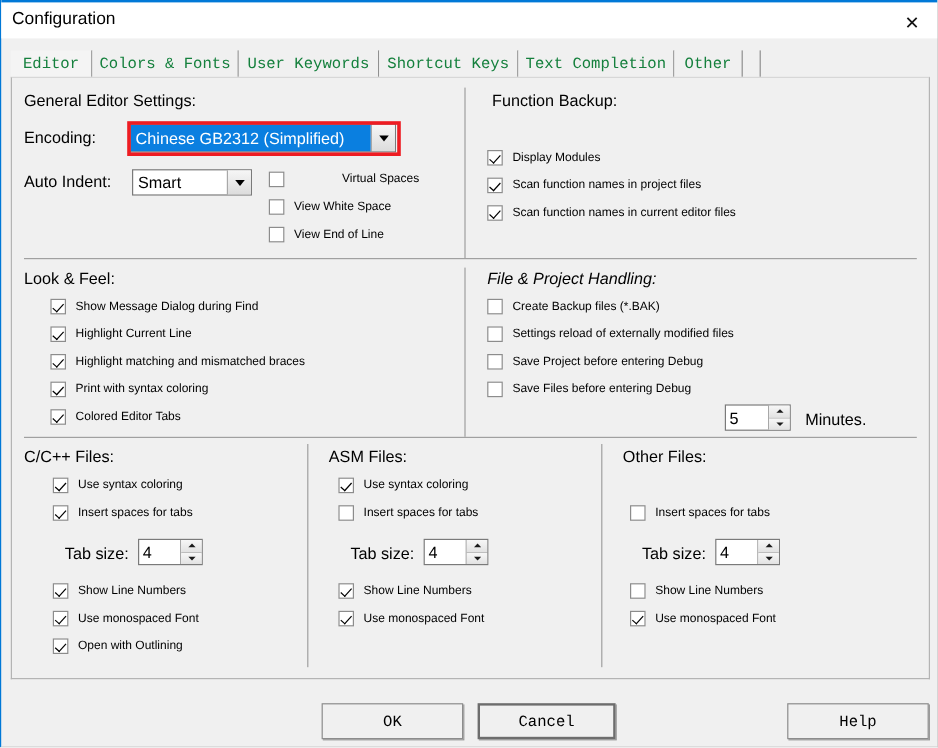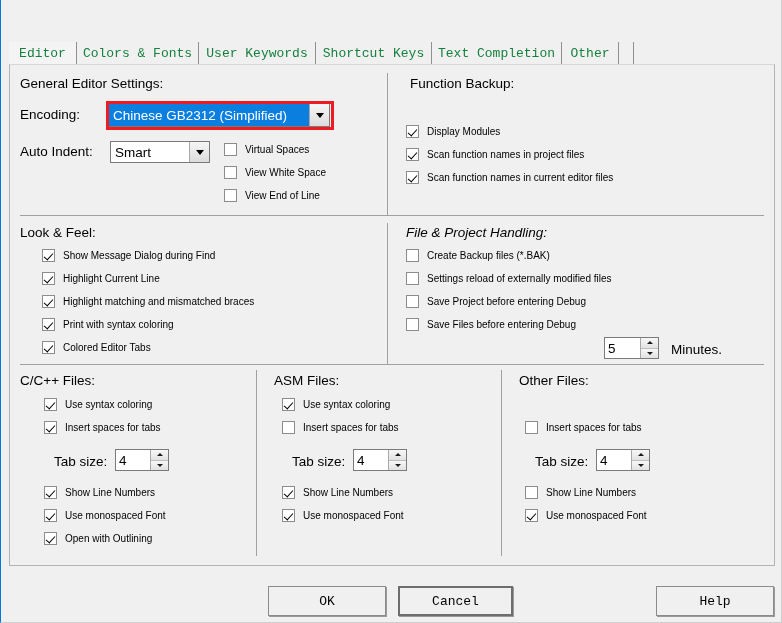--- a/index.html
+++ b/index.html
@@ -284,20 +284,26 @@
   }
   .btn.focused {
     border: 2px solid #6d6d6d;
   }
 </style>
 </head>
 <body>
 
 <div id="app">
 
+  <div class="titlebar">
+    <div class="title-text">Configuration</div>
+    <div class="close-btn">
+      <span class="close-glyph">✕</span>
+    </div>
+  </div>
 
   <div class="tabstrip">
     <div class="tab active" style="left:0px;width:68px;">
       <span>Editor</span>
     </div>
     <div class="tab" style="left:68px;width:122px;">
       <span>Colors &amp; Fonts</span>
     </div>
     <div class="tab" style="left:190px;width:117px;">
       <span>User Keywords</span>
@@ -335,21 +341,21 @@
     <div class="annot-rect" style="left:96px;top:36px;width:228px;height:29px;"></div>
 
     <div class="inline-label" style="left:10px;top:79px;">Auto Indent:</div>
     <div class="combo" style="left:100px;top:76px;width:100px;height:22px;">
       <div class="value">Smart</div>
       <div class="arrowbtn">
         <span class="arrow-down"></span>
       </div>
     </div>
 
-    <div class="cbrow" style="left:214px;top:78px;">
+    <div class="cbrow" style="left:214px;top:78px;gap:40px;">
       <span class="cbox"></span>
       <span class="cblabel">Virtual Spaces</span>
     </div>
     <div class="cbrow" style="left:214px;top:101px;">
       <span class="cbox"></span>
       <span class="cblabel">View White Space</span>
     </div>
     <div class="cbrow" style="left:214px;top:124px;">
       <span class="cbox"></span>
       <span class="cblabel">View End of Line</span>

